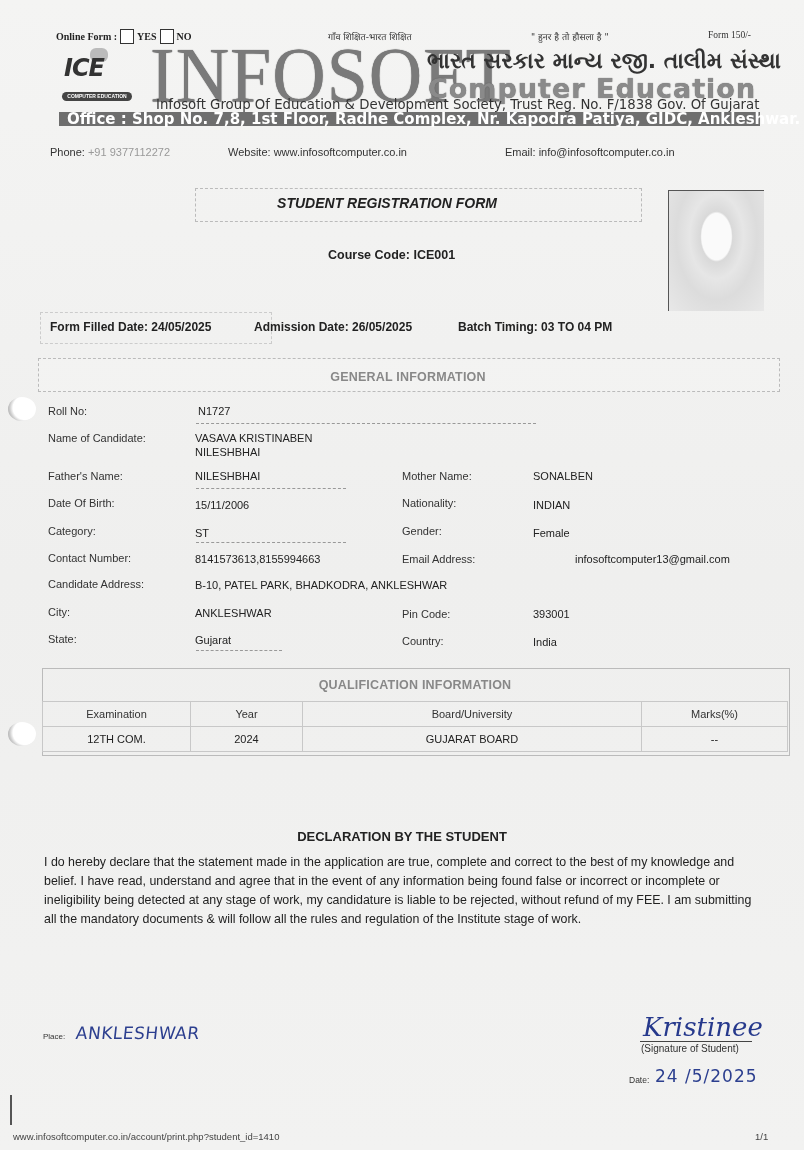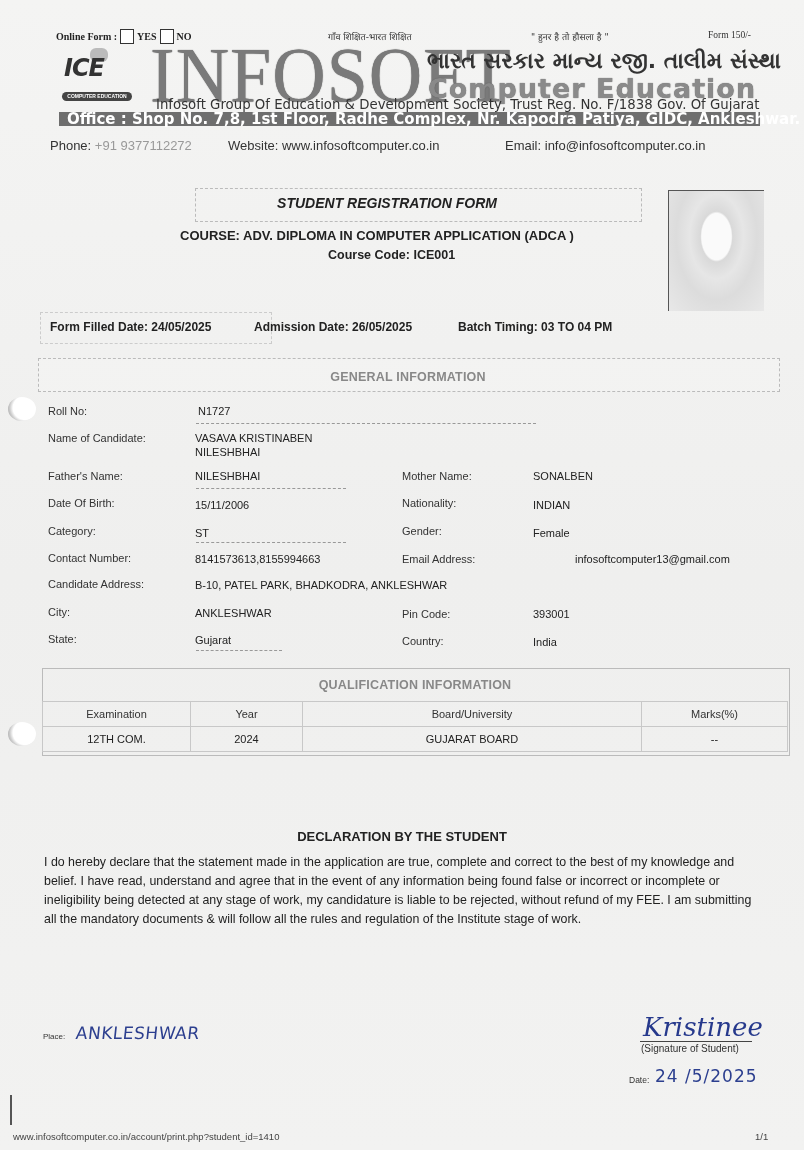--- a/index.html
+++ b/index.html
@@ -27,21 +27,21 @@
     .logo-ice { position: absolute; left: 4px; top: 6px; font-size: 24px; font-weight: bold; font-style: italic; color: #333; font-family: "DejaVu Sans", sans-serif; letter-spacing: -1px; }
     .logo-badge { position: absolute; left: 2px; top: 44px; width: 70px; height: 9px; background: #444; border-radius: 5px; color: #fff; font-size: 5px; text-align: center; line-height: 9px; font-weight: bold; }
     .logo-mascot { position: absolute; left: 30px; top: 0px; width: 18px; height: 14px; border-radius: 6px; background: #bbb; }
 
     .brand { left: 150px; top: 42px; font-size: 74px; line-height: 66px; font-family: "Liberation Serif", serif; color: #7a7a7a; letter-spacing: 1px; transform: scaleY(1.05); text-shadow: 0 0 1px #555; }
     .gujarati { left: 427px; top: 48px; font-size: 22px; font-weight: bold; color: #333; font-family: "DejaVu Sans", sans-serif; }
     .comp-edu { left: 428px; top: 73px; font-size: 27px; font-weight: bold; color: #8a8a8a; letter-spacing: 1px; font-family: "DejaVu Sans", sans-serif; text-shadow: 0 0 1px #555; }
     .society { left: 156px; top: 97px; font-size: 13.3px; color: #333; font-family: "DejaVu Sans", sans-serif; }
     .office-bar { left: 59px; top: 112px; width: 701px; height: 14px; background: #6e6e6e; color: #fff; font-size: 15px; font-weight: bold; line-height: 14px; padding-left: 8px; font-family: "DejaVu Sans", sans-serif; box-sizing: border-box; }
 
-    .contact-line { top: 138px; font-size: 13px; color: #333; }
+    .contact-line { top: 146px; font-size: 11px; color: #333; }
     .phone { left: 50px; }
     .phone .v { color: #999; }
     .website { left: 228px; }
     .email { left: 505px; }
 
     
     .title-box { left: 195px; top: 188px; width: 445px; height: 32px; border: 1px dashed #bbb; }
     .reg-title { left: 0; width: 804px; top: 195px; text-align: center; font-size: 14px; font-weight: bold; color: #222; padding-right: 30px; box-sizing: border-box; font-style: italic; }
     .course { left: 180px; top: 228px; font-size: 13px; font-weight: bold; color: #222; }
     .course-code { left: 328px; top: 248px; font-size: 12.5px; font-weight: bold; color: #222; }
@@ -125,21 +125,20 @@
     <span>Website:</span>
     <span>www.infosoftcomputer.co.in</span>
   </div>
   <div class="abs contact-line email">
     <span>Email:</span>
     <span>info@infosoftcomputer.co.in</span>
   </div>
 
   <div class="abs title-box"></div>
   <div class="abs reg-title">STUDENT REGISTRATION FORM</div>
-  <div class="abs course">COURSE: ADV. DIPLOMA IN COMPUTER APPLICATION (ADCA )</div>
   <div class="abs course-code">Course Code: ICE001</div>
   <div class="abs photo"></div>
 
   <div class="abs dates-box"></div>
   <div class="abs dates-row d1">Form Filled Date: 24/05/2025</div>
   <div class="abs dates-row d2">Admission Date: 26/05/2025</div>
   <div class="abs dates-row d3">Batch Timing: 03 TO 04 PM</div>
 
   <div class="abs section-box gen-box"></div>
   <div class="abs section-title gen-title">GENERAL INFORMATION</div>

